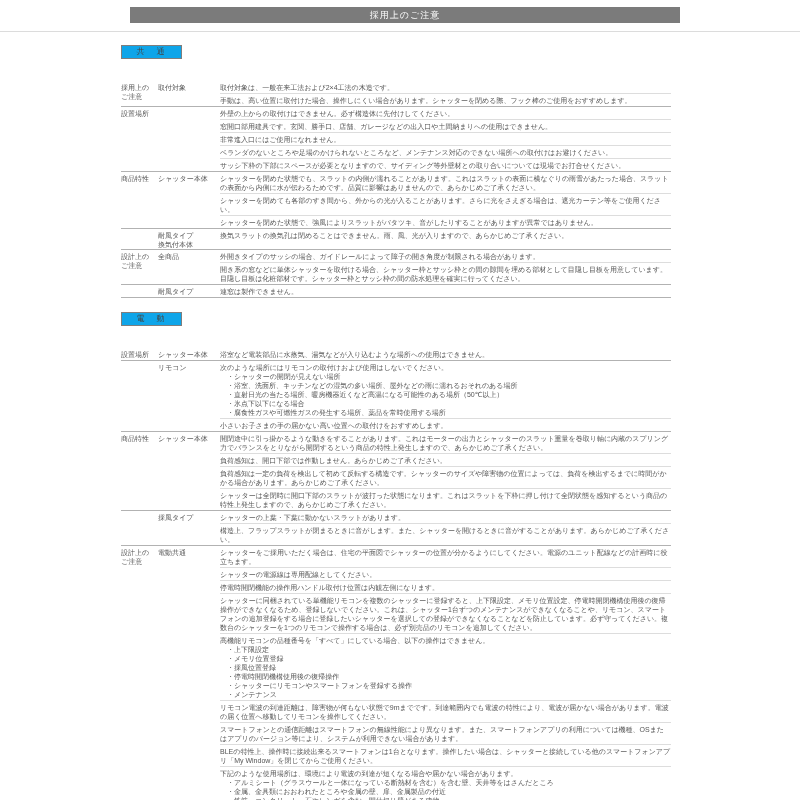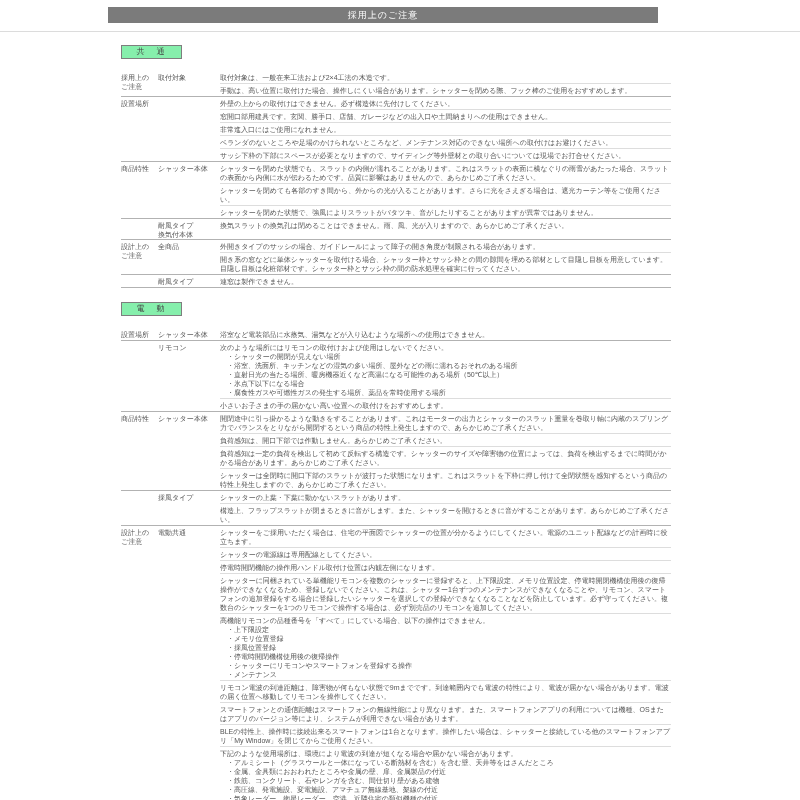--- a/index.html
+++ b/index.html
@@ -3,38 +3,38 @@
 <meta charset="utf-8">
 <style>
   html,body{margin:0;padding:0;}
   body{
     width:800px;height:800px;background:#ffffff;
     font-family:"Liberation Sans","DejaVu Sans",sans-serif;
     color:#555;-webkit-font-smoothing:antialiased;
     position:relative;overflow:hidden;
   }
   .titlebar{
-    position:absolute;left:108px;top:7px;width:550px;height:16px;
+    position:absolute;left:130px;top:7px;width:550px;height:16px;
     background:#7b7b7b;color:#ffffff;
     font-size:9px;line-height:16px;text-align:center;letter-spacing:1px;
   }
   .top-rule{
     position:absolute;left:0;top:31px;width:800px;height:0;
     border-top:1px solid #dcdcdc;
   }
   .content{
     position:absolute;left:121px;top:40px;width:550px;
   }
   .section{margin:0 0 0 0;}
   .section + .section{margin-top:9px;}
   .section-badge{
-    display:inline-block;border:1px solid #7e7e7e;background:#86efac;
+    display:inline-block;border:1px solid #7e7e7e;background:#0ea5e9;
     min-width:55px;text-align:center;color:#444;
     font-size:8px;line-height:12px;padding:0 2px;letter-spacing:2px;
-    margin-bottom:12px;
+    margin-bottom:22px;
   }
   .table{border-top:0;}
   .group{
     display:flex;align-items:stretch;
     border-bottom:1px solid #b2b2b2;
   }
   .col1{width:37px;flex:0 0 37px;font-size:7px;line-height:9px;padding-top:2px;color:#555;}
   .col2{width:62px;flex:0 0 62px;font-size:7px;line-height:9px;padding-top:2px;color:#555;}
   .rows{flex:1 1 auto;min-width:0;}
   .row{

